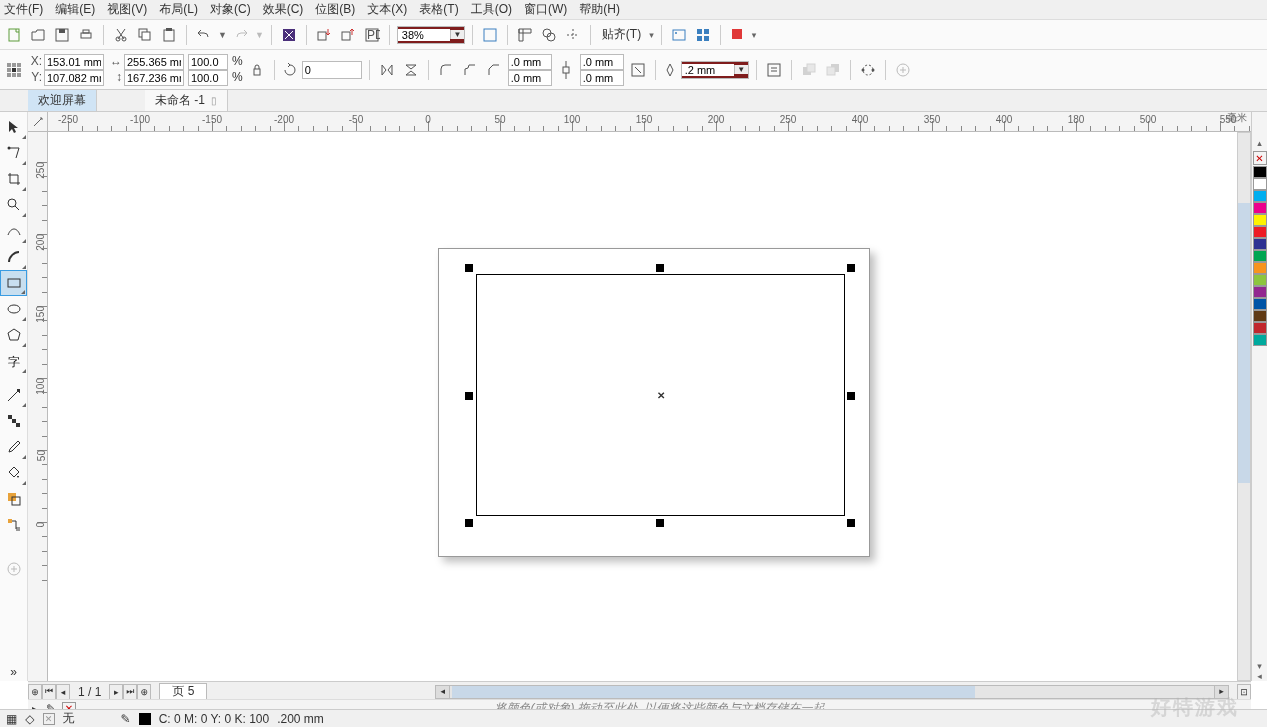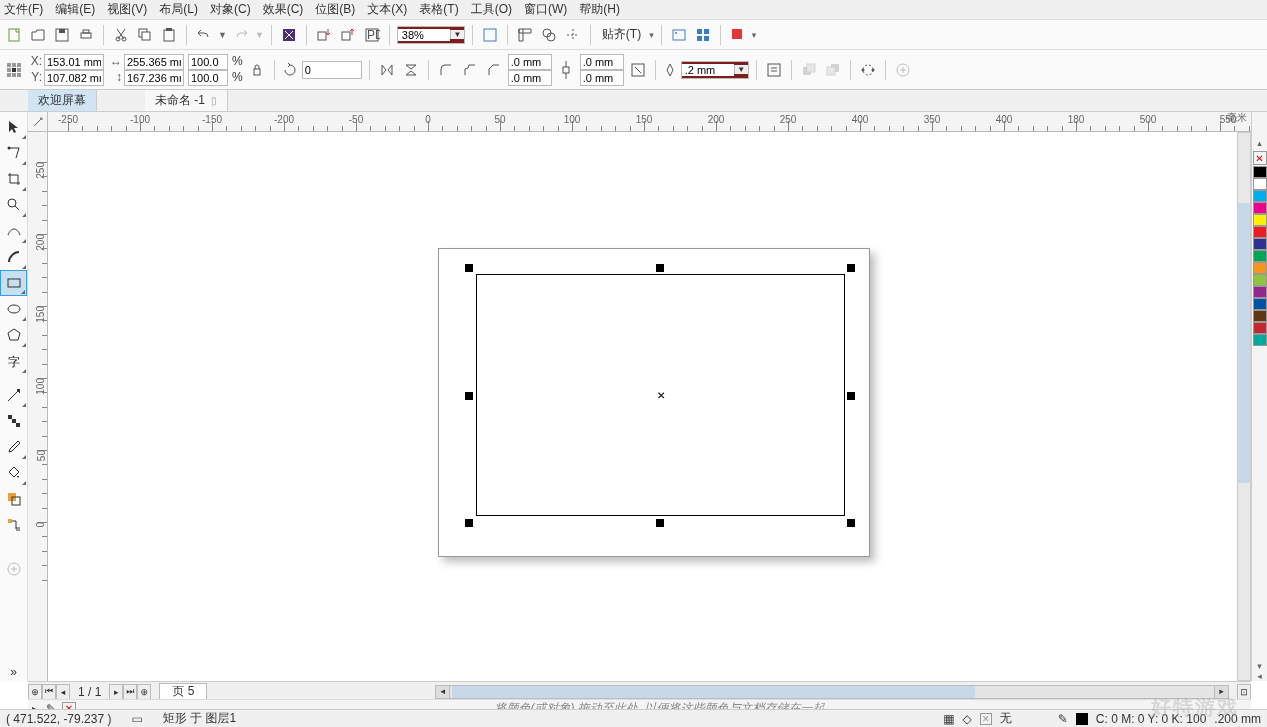--- a/index.html
+++ b/index.html
@@ -720,25 +720,20 @@
 </div>
 
 <div class="hint-bar">
   <span style="position:absolute;left:4px">▸</span>
   <span style="position:absolute;left:18px">✎</span>
   <span class="pal-nocolor" style="position:absolute;left:34px;margin:0"></span>
   <span class="hint-txt">将颜色(或对象) 拖动至此处, 以便将这些颜色与文档存储在一起</span>
 </div>
 
 <div class="status">
-  <div style="display:flex;gap:20px;align-items:center">
-    <span>( 471.522, -79.237 )</span>
-    <span>▭</span>
-    <span>矩形 于 图层1</span>
-  </div>
   <div class="status-right">
     <span>▦</span>
     <span>◇</span>
     <span style="border:1px solid #999;width:12px;height:12px;position:relative">
         <span style="position:absolute;inset:0;text-align:center;font-size:9px;color:#999">✕</span>
       </span>
     <span>无</span>
     <span style="width:30px"></span>
     <span>✎</span>
     <span style="width:12px;height:12px;background:#000;display:inline-block"></span>

